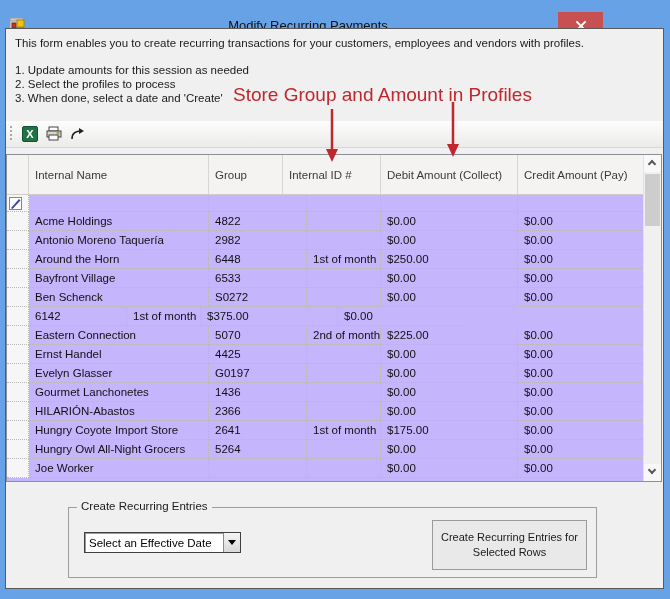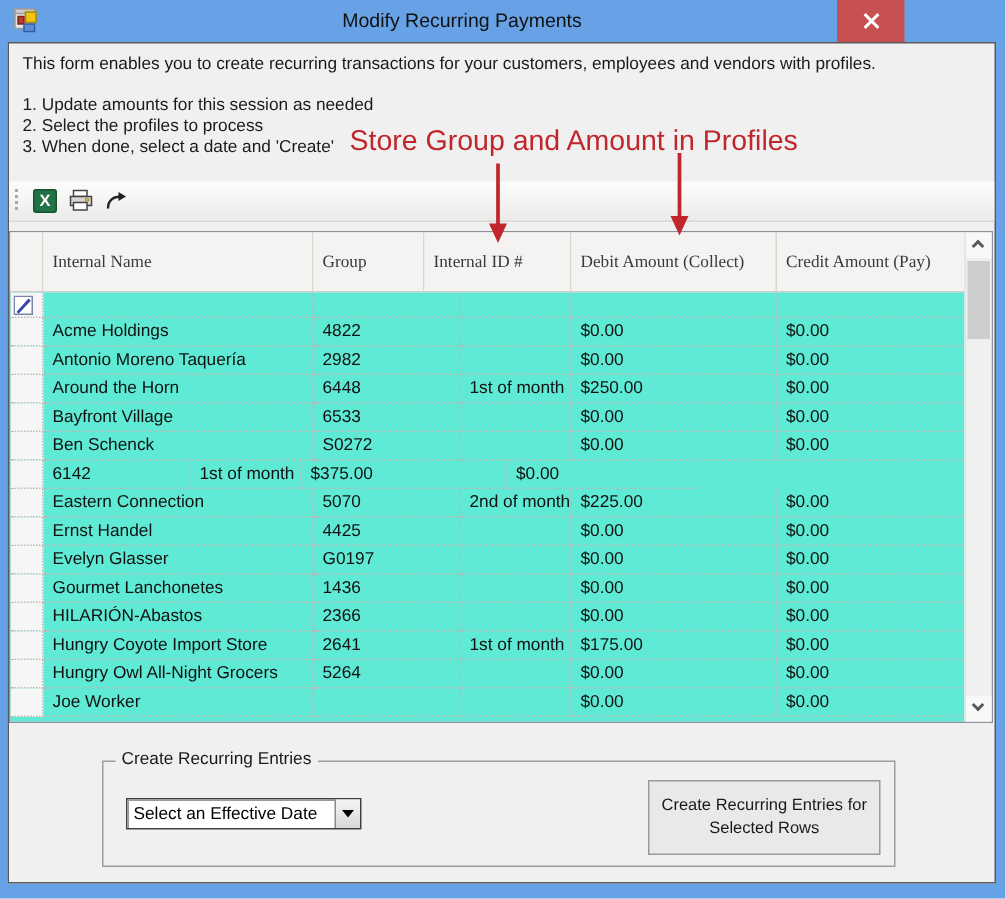--- a/index.html
+++ b/index.html
@@ -1,20 +1,20 @@
 <!DOCTYPE html>
 <html><head>
 <meta charset="utf-8">
 <style>
   * { margin:0; padding:0; box-sizing:border-box; }
   html,body { width:670px; height:599px; font-family:"Liberation Sans", sans-serif; }
   .window { position:relative; width:670px; height:599px; background:#68a2e6; overflow:hidden; }
 
   
-  .titlebar { position:absolute; left:0; top:0; width:616px; height:28px; }
+  .titlebar { position:absolute; left:0; top:12px; width:616px; height:28px; }
   .win-icon { position:absolute; left:9px; top:5px; width:18px; height:18px; }
   .title-text { position:absolute; left:0; top:0; width:100%; height:28px; line-height:28px;
     text-align:center; font-size:13px; color:#111; }
   .close-btn { position:absolute; right:13px; top:0; width:45px; height:28px; background:#c75050;
     cursor:pointer; }
   .close-btn .xb { position:absolute; left:50%; top:50%; width:13px; height:2px; background:#fff; }
   .xb.a { transform:translate(-50%,-50%) rotate(45deg); }
   .xb.b { transform:translate(-50%,-50%) rotate(-45deg); }
 
   
@@ -37,23 +37,23 @@
 
   
   .arrows { position:absolute; left:0; top:0; width:658px; height:561px; pointer-events:none; }
 
   
   .grid { position:absolute; left:0px; top:125px; width:656px; height:328px; background:#fff;
     border:1px solid #8b8f98; }
   .ghead { position:absolute; left:0; top:0; right:18px; height:40px; display:flex; background:#f4f3f2; }
   .hcell { height:100%; display:flex; align-items:center; padding-left:6px; font-size:11.5px; color:#3a3a3a;
     background:#f4f3f2; border-right:1px solid #d8d6d3; border-bottom:1px solid #cfcdca; overflow:hidden;
-    white-space:nowrap;font-family:Liberation Serif, serif; }
+    white-space:nowrap; }
   .hcorner { padding-left:0; }
-  .gbody { position:absolute; left:0; top:40px; right:18px; bottom:0; background:#5eead4; overflow:hidden; }
+  .gbody { position:absolute; left:0; top:40px; right:18px; bottom:0; background:#c4b5fd; overflow:hidden; }
   .grow { display:flex; height:19px; }
   .grow.pencil-row { height:17px; }
   .cell { height:100%; display:flex; align-items:center; padding-left:6px; font-size:11.5px; color:#111;
     border-right:1px dotted #b9b9b9; border-bottom:1px dotted #b9b9b9; overflow:hidden; white-space:nowrap; }
   .rowhdr { background:#f6f6f6; padding-left:2px; }
   .w-hdr { width:22px; flex:none; }
   .w-name { width:180px; flex:none; }
   .w-id { width:98px; flex:none; }
   .w-group { width:74px; flex:none; }
   .w-debit { width:137px; flex:none; }

